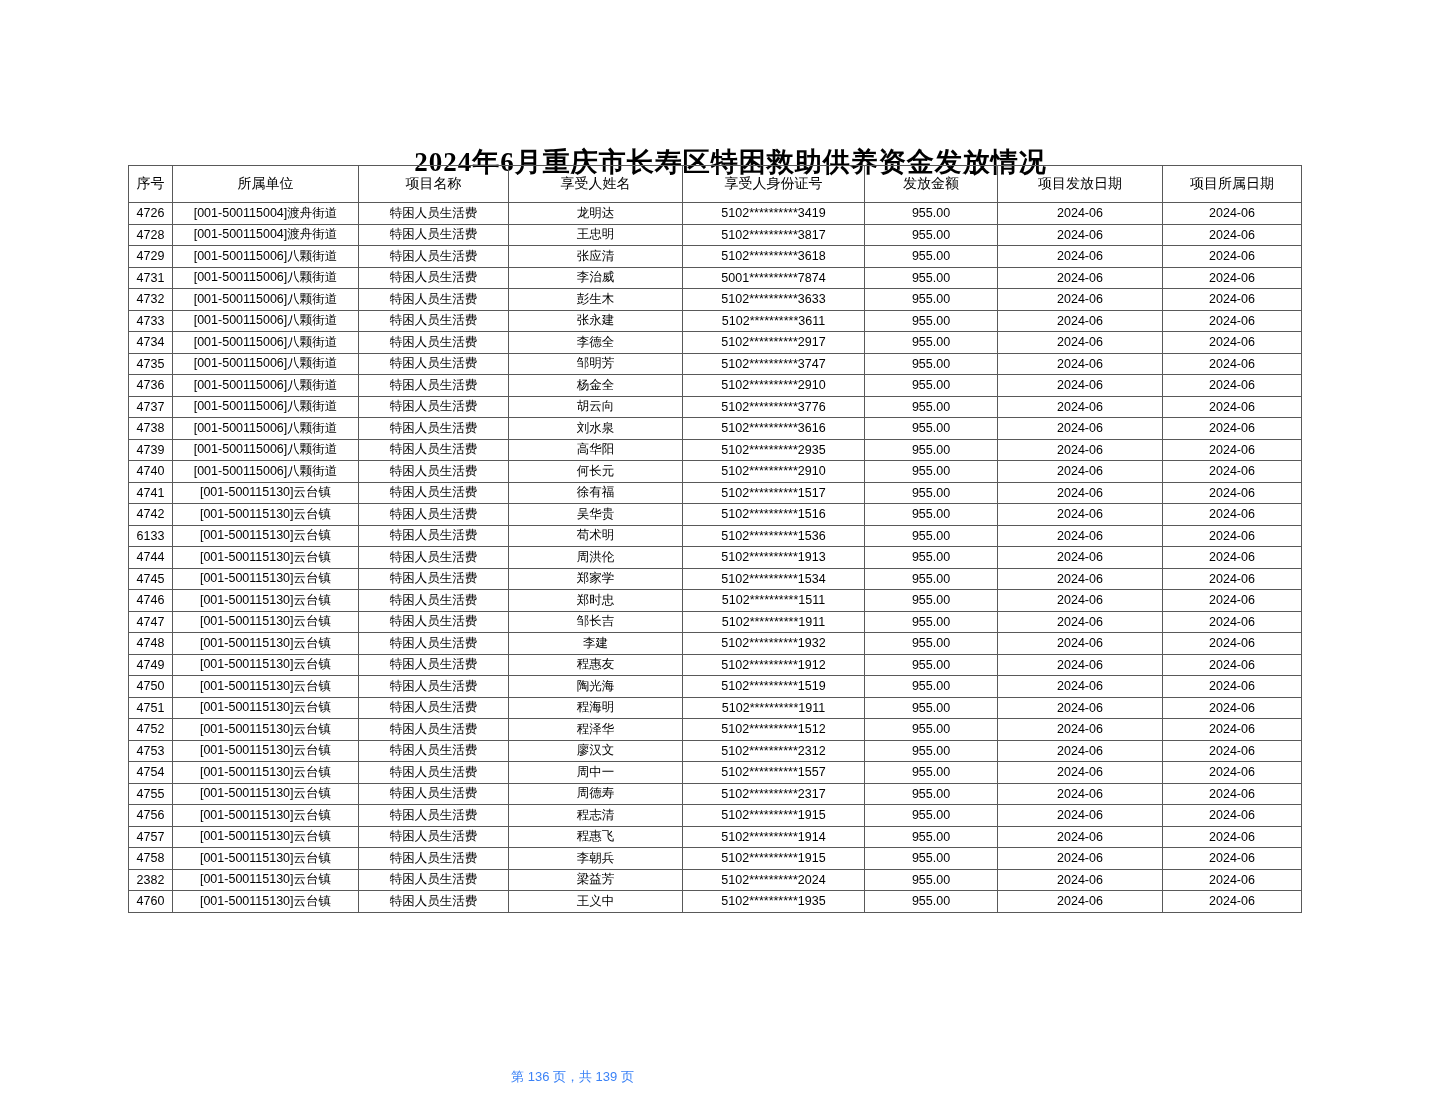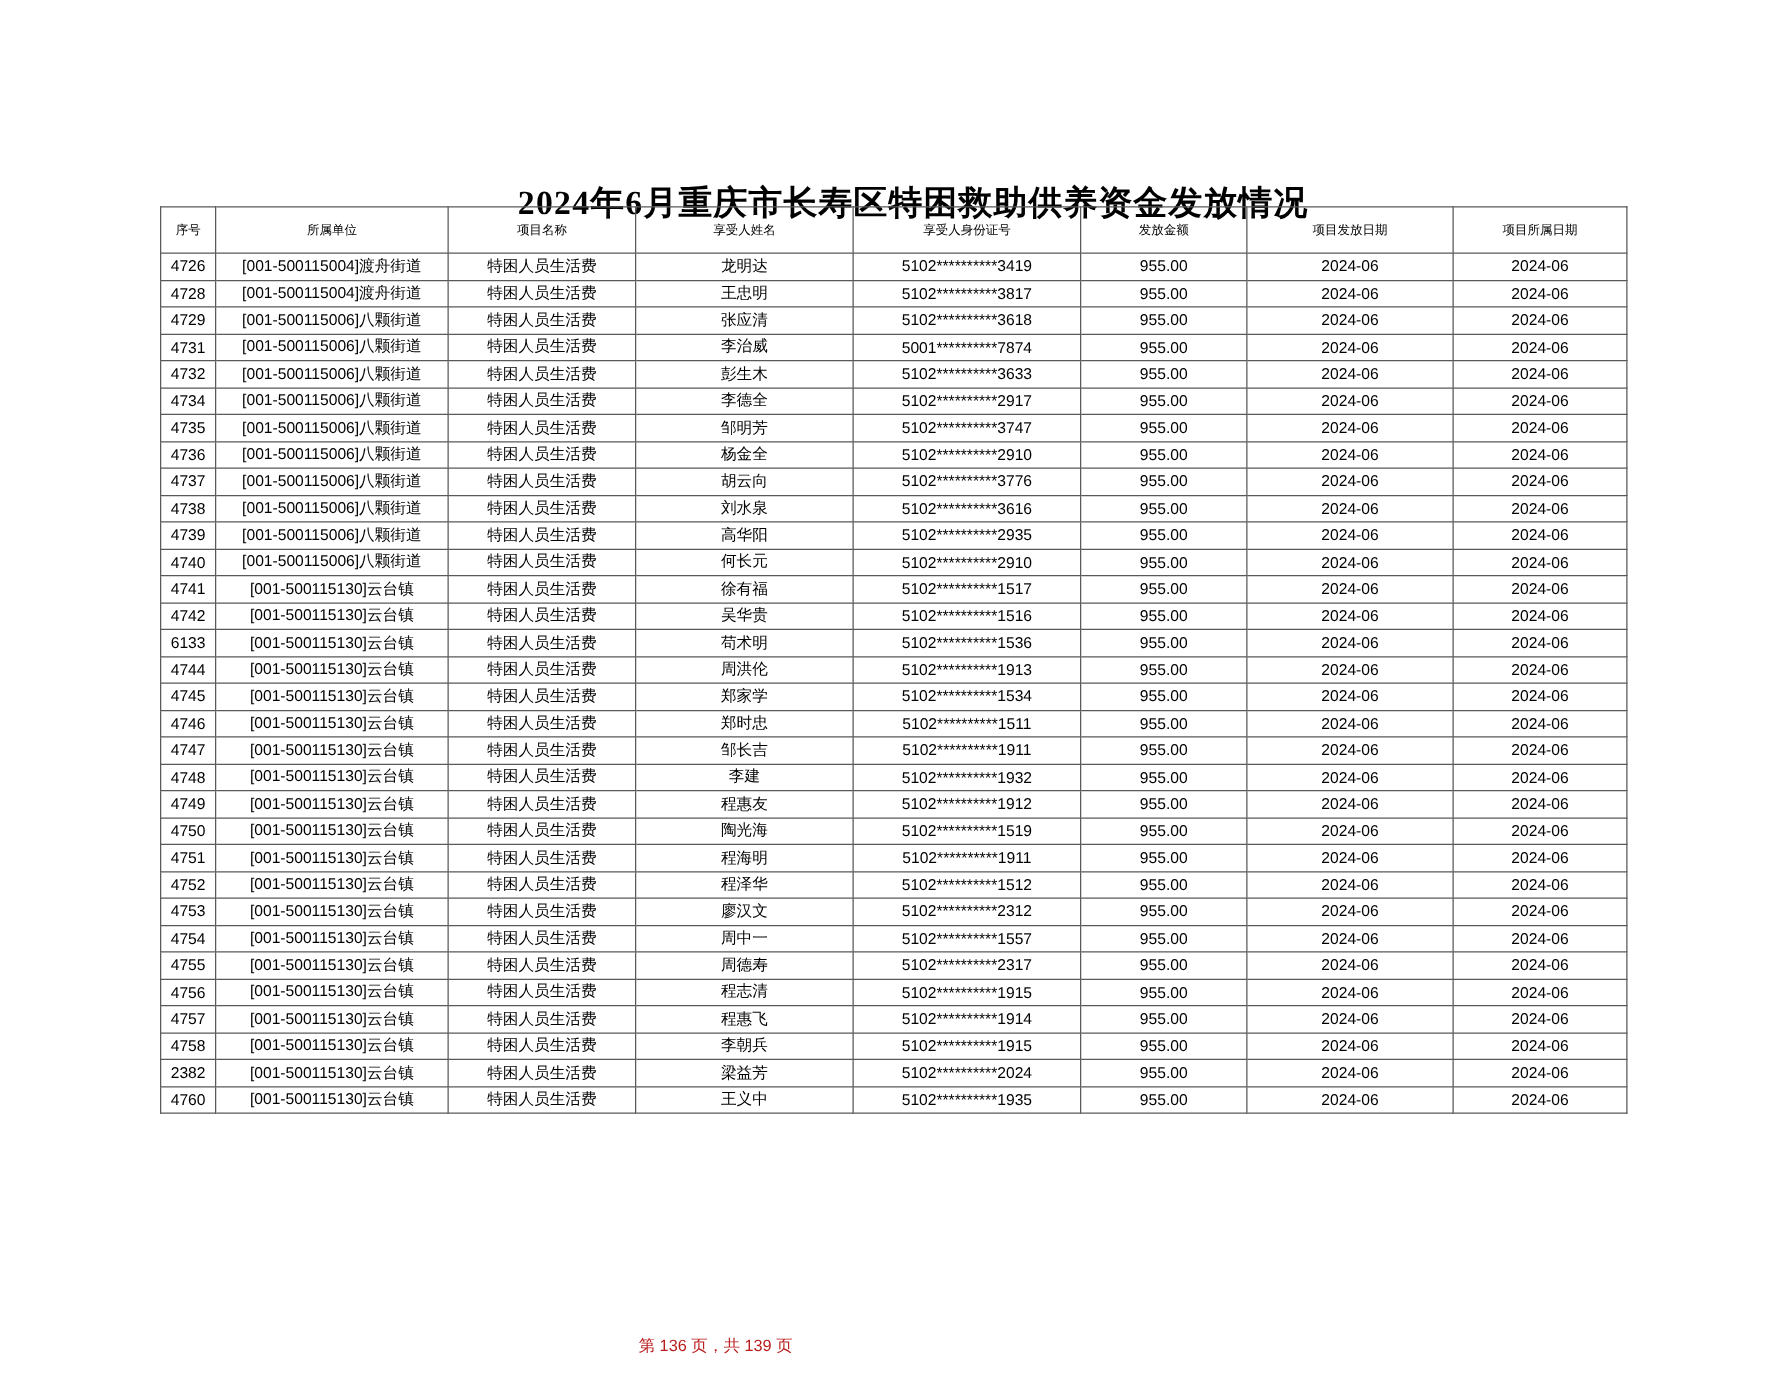--- a/index.html
+++ b/index.html
@@ -32,36 +32,36 @@
     border: 1px solid #595959;
     text-align: center;
     vertical-align: middle;
     padding: 0 2px;
     overflow: hidden;
     white-space: nowrap;
     font-size: 12.5px;
     font-weight: 400;
     color: #000;
   }
-  table.grid th { height: 36px; font-size: 10px; }
+  table.grid th { height: 36px; font-size: 14px; }
   table.grid td { height: 20.5px; }
   col.c-seq     { width: 44px;  }
   col.c-unit    { width: 186px; }
   col.c-project { width: 150px; }
   col.c-name    { width: 174px; }
   col.c-id      { width: 182px; }
   col.c-amount  { width: 133px; }
   col.c-issue   { width: 165px; }
   col.c-period  { width: 139px; }
   .footer {
     position: absolute;
     top: 1068px; left: 0; width: 1145px;
     text-align: center;
     font-size: 13px;
-    color: #b91c1c;
+    color: #3b82f6;
   }
 </style>
 </head>
 <body>
 
 <div class="page">
   <h1 class="title">2024年6月重庆市长寿区特困救助供养资金发放情况</h1>
 
   <table class="grid">
     <colgroup>
@@ -131,20 +131,30 @@
           <td>4732</td>
           <td>[001-500115006]八颗街道</td>
           <td>特困人员生活费</td>
           <td>彭生木</td>
           <td>5102**********3633</td>
           <td>955.00</td>
           <td>2024-06</td>
           <td>2024-06</td>
         </tr>
         <tr>
+          <td>4733</td>
+          <td>[001-500115006]八颗街道</td>
+          <td>特困人员生活费</td>
+          <td>张永建</td>
+          <td>5102**********3611</td>
+          <td>955.00</td>
+          <td>2024-06</td>
+          <td>2024-06</td>
+        </tr>
+        <tr>
           <td>4734</td>
           <td>[001-500115006]八颗街道</td>
           <td>特困人员生活费</td>
           <td>李德全</td>
           <td>5102**********2917</td>
           <td>955.00</td>
           <td>2024-06</td>
           <td>2024-06</td>
         </tr>
         <tr>

